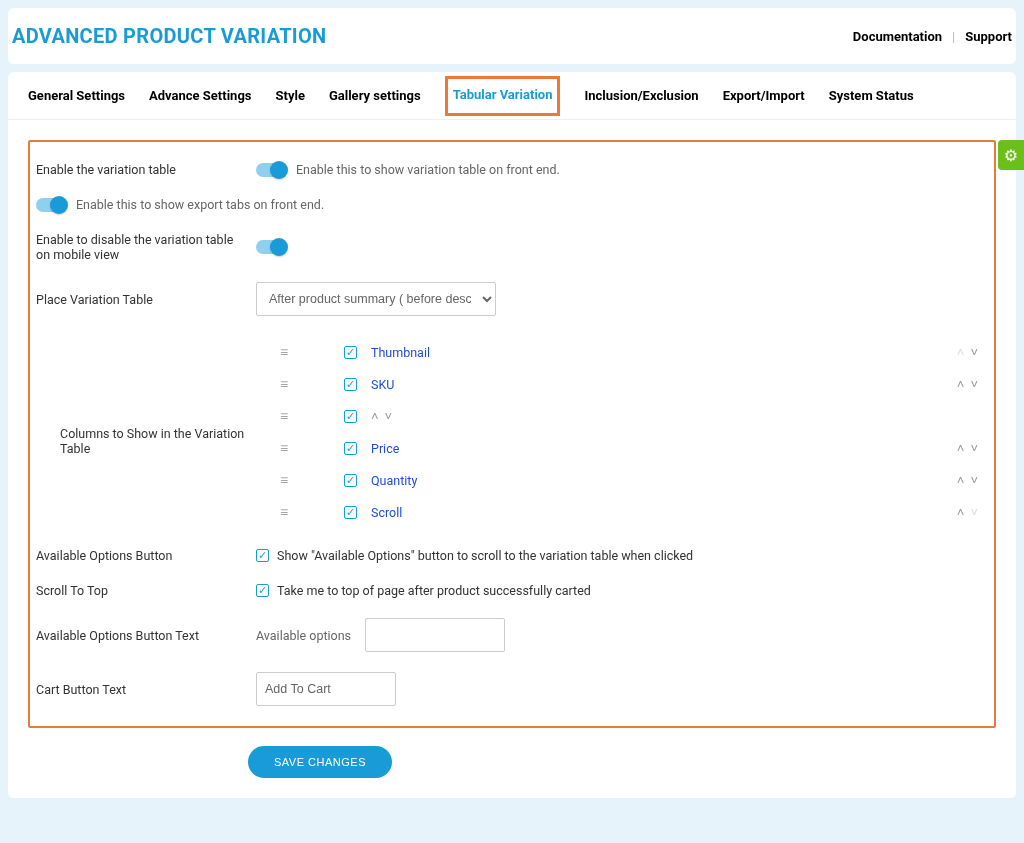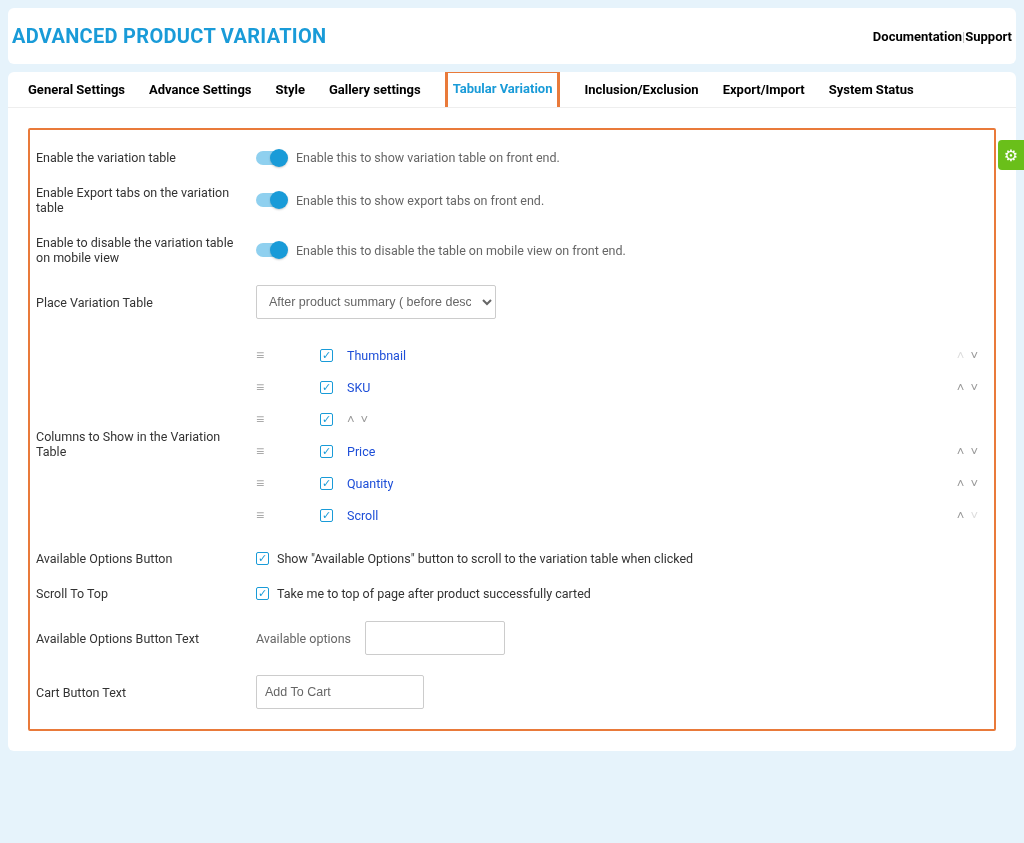--- a/index.html
+++ b/index.html
@@ -18,35 +18,35 @@
     display: flex;
     align-items: center;
     justify-content: space-between;
   }
   .app-title {
     font-weight: 700;
     font-size: 20px;
     color: #199bd8;
     letter-spacing: 0.3px;
   }
-  .top-links { font-size: 13px; font-weight: 700; color: #000; display:flex; align-items:center; }
+  .top-links { font-size: 13px; font-weight: 700; color: #000; display:flex; align-items:center; gap:10px;}
   .top-links span { cursor: pointer; }
   .top-sep { color: #bbb; font-weight:400; }
   .tabs-card {
     background: #fff;
     border-radius: 6px;
     margin-top: 8px;
     overflow: hidden;
   }
   .tabs {
     display: flex;
     gap: 24px;
     padding: 0 20px;
     border-bottom: 1px solid #eee;
-    height: 36px;
+    height: 48px;
     align-items: center;
     overflow-x:auto;
   }
   .tab {
     font-weight: 700;
     font-size: 13px;
     color: #000;
     cursor: pointer;
     white-space: nowrap;
     height: 40px;
@@ -140,21 +140,21 @@
   .side-gear {
     position: fixed;
     right:0; top:140px;
     width:26px; height:30px;
     background:#6abf1a;
     border-radius:4px 0 0 4px;
     display:flex; align-items:center; justify-content:center;
     color:#fff; font-size:16px;
   }
   .col-section { display:flex; align-items:flex-start; padding:10px 0;}
-  .col-section .label { padding-top: 90px;}
+  .col-section .label { padding-top: 90px; margin-left: 24px;}
 </style>
 </head>
 <body>
 
 <div class="page">
   <div class="top-card">
     <div class="app-title">ADVANCED PRODUCT VARIATION</div>
     <div class="top-links">
       <span>Documentation</span>
       <span class="top-sep">|</span>
@@ -179,32 +179,30 @@
 
         <div class="row">
           <div class="label">Enable the variation table</div>
           <div class="ctrl">
             <div class="toggle"></div>
             <span>Enable this to show variation table on front end.</span>
           </div>
         </div>
 
         <div class="row">
-          <div class="label">Enable Export tabs on the variation table</div>
           <div class="ctrl">
             <div class="toggle"></div>
             <span>Enable this to show export tabs on front end.</span>
           </div>
         </div>
 
         <div class="row">
           <div class="label">Enable to disable the variation table on mobile view</div>
           <div class="ctrl">
             <div class="toggle"></div>
-            <span>Enable this to disable the table on mobile view on front end.</span>
           </div>
         </div>
 
         <div class="row">
           <div class="label">Place Variation Table</div>
           <div class="ctrl">
             <select>
               <option>After product summary ( before description )</option>
             </select>
           </div>
@@ -299,23 +297,24 @@
           <div class="label">Available Options Button Text</div>
           <div class="ctrl">
             <span class="inline-input-label">Available options</span>
             <input type="text" style="width: 140px;" value="">
           </div>
         </div>
 
         <div class="row">
           <div class="label">Cart Button Text</div>
           <div class="ctrl">
-            <input type="text" style="width: 168px;" value="Add To Cart">
+            <input type="text" style="width: 140px;" value="Add To Cart">
           </div>
         </div>
 
       </div>
 
+      <button class="save-btn">SAVE CHANGES</button>
     </div>
   </div>
 </div>
 
 <div class="side-gear">⚙</div>
 
 </body></html>

